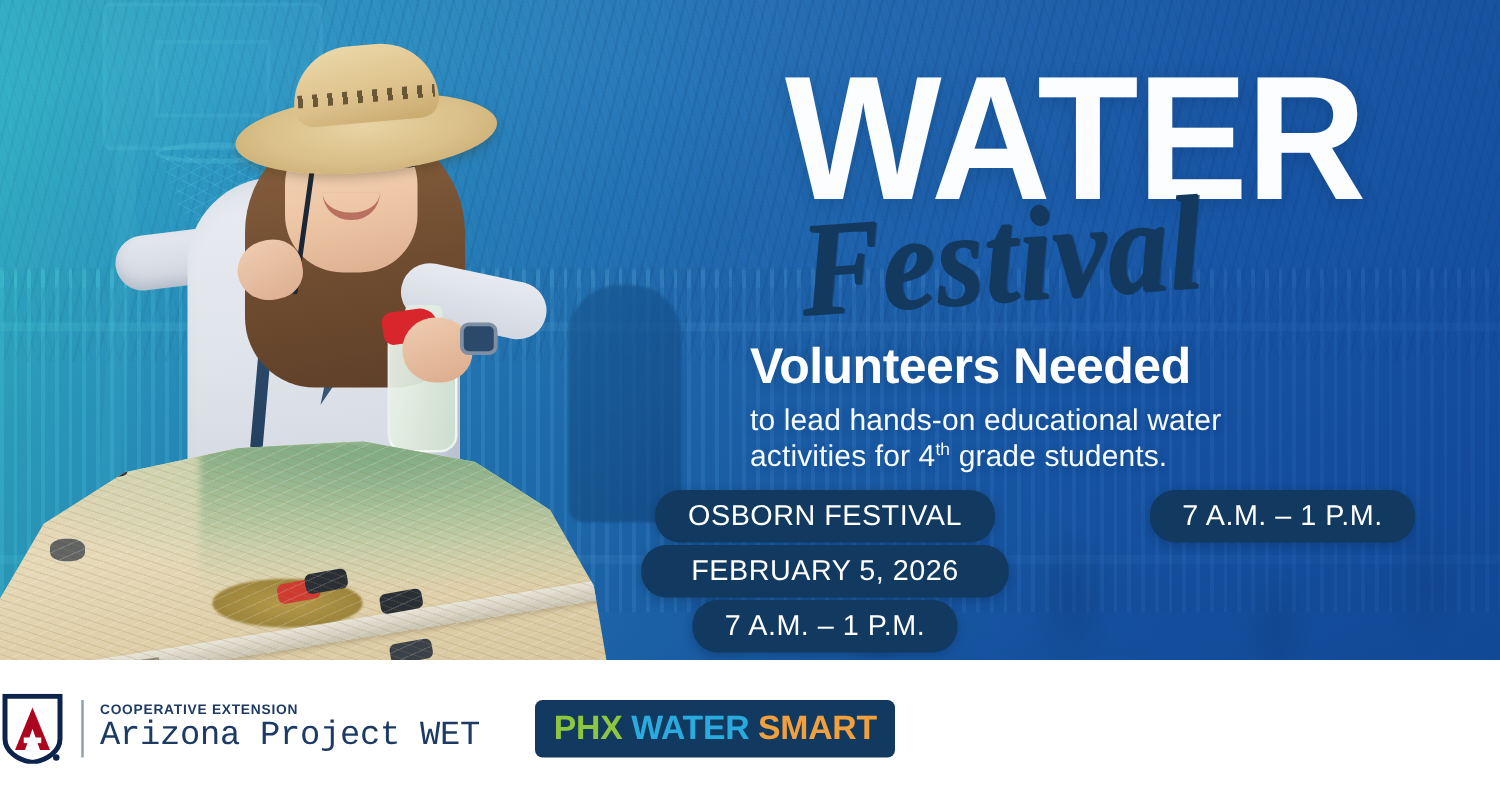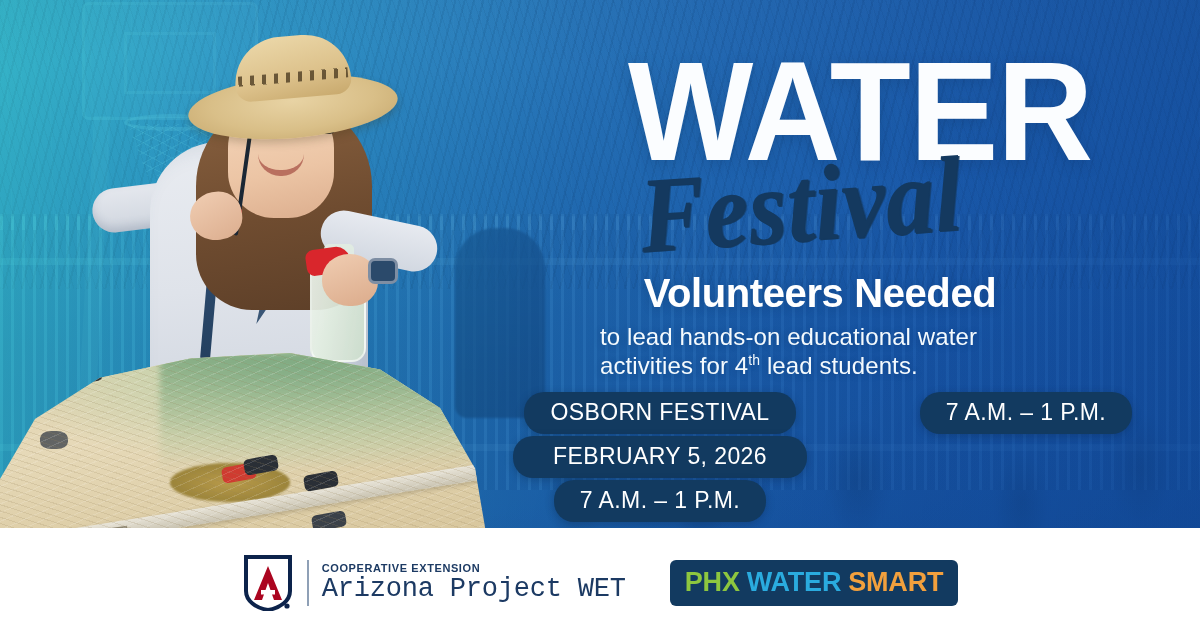--- a/index.html
+++ b/index.html
@@ -350,21 +350,20 @@
     font-style:italic; font-weight:700;
     font-size:96px; line-height:1;
     color:#14395f;
     letter-spacing:1px;
     transform:rotate(-4deg) scaleY(1.12);
     transform-origin:left center;
     text-shadow:1px 1px 0 #14395f, 2px 1px 0 rgba(20,57,95,.55);
   }
   .subhead {
     position:absolute; left:600px; top:272px; width:440px;
-    text-align:center;
     font-weight:700; font-size:40px; line-height:1.06;
     color:#ffffff;
     letter-spacing:-.4px;
     text-shadow:0 2px 10px rgba(10,40,80,.25);
   }
   .blurb {
     position:absolute; left:600px; top:322px; width:440px;
     text-align:left;
     font-size:24px; line-height:1.22;
     color:#f4fafe;
@@ -404,21 +403,21 @@
     background:#2aabdf; color:#ffffff;
     font-style:italic; font-weight:700;
     font-size:19px; letter-spacing:.2px;
     padding:7px 22px 9px;
     border-radius:19px;
     box-shadow:0 2px 6px rgba(10,60,100,.22);
   }
 
   .logos {
     position:absolute; left:0; bottom:14px; width:1200px; height:62px;
-    display:flex; align-items:center; justify-content:center; gap:44px;
+    display:flex; align-items:center; justify-content:flex-start; gap:44px;
   }
 
   
   .apw { display:flex; align-items:center; gap:13px; }
   .apw .shield { width:52px; height:56px; position:relative; }
   .apw .shield svg { display:block; }
   .apw .divider { width:2px; height:46px; background:#8fa0b6; }
   .apw .words { display:flex; flex-direction:column; justify-content:center; }
   .apw .coop {
     font-size:11px; font-weight:700; letter-spacing:.6px;
@@ -519,21 +518,21 @@
   </div>
 
   <div class="title-water">WATER</div>
 
   <div class="title-festival">Festival</div>
 
   <div class="subhead">Volunteers Needed</div>
 
   <div class="blurb">
     <div>to lead hands-on educational water</div>
-    <div><span>activities for 4</span><sup>th</sup><span> lead students.</span></div>
+    <div><span>activities for 4</span><sup>th</sup><span> grade students.</span></div>
   </div>
 
   <div class="events">
 
     <div class="event-col left">
       <div class="pill">OSBORN FESTIVAL</div>
       <div class="pill wide">FEBRUARY 5, 2026</div>
       <div class="pill">7 A.M. – 1 P.M.</div>
     </div>
 

